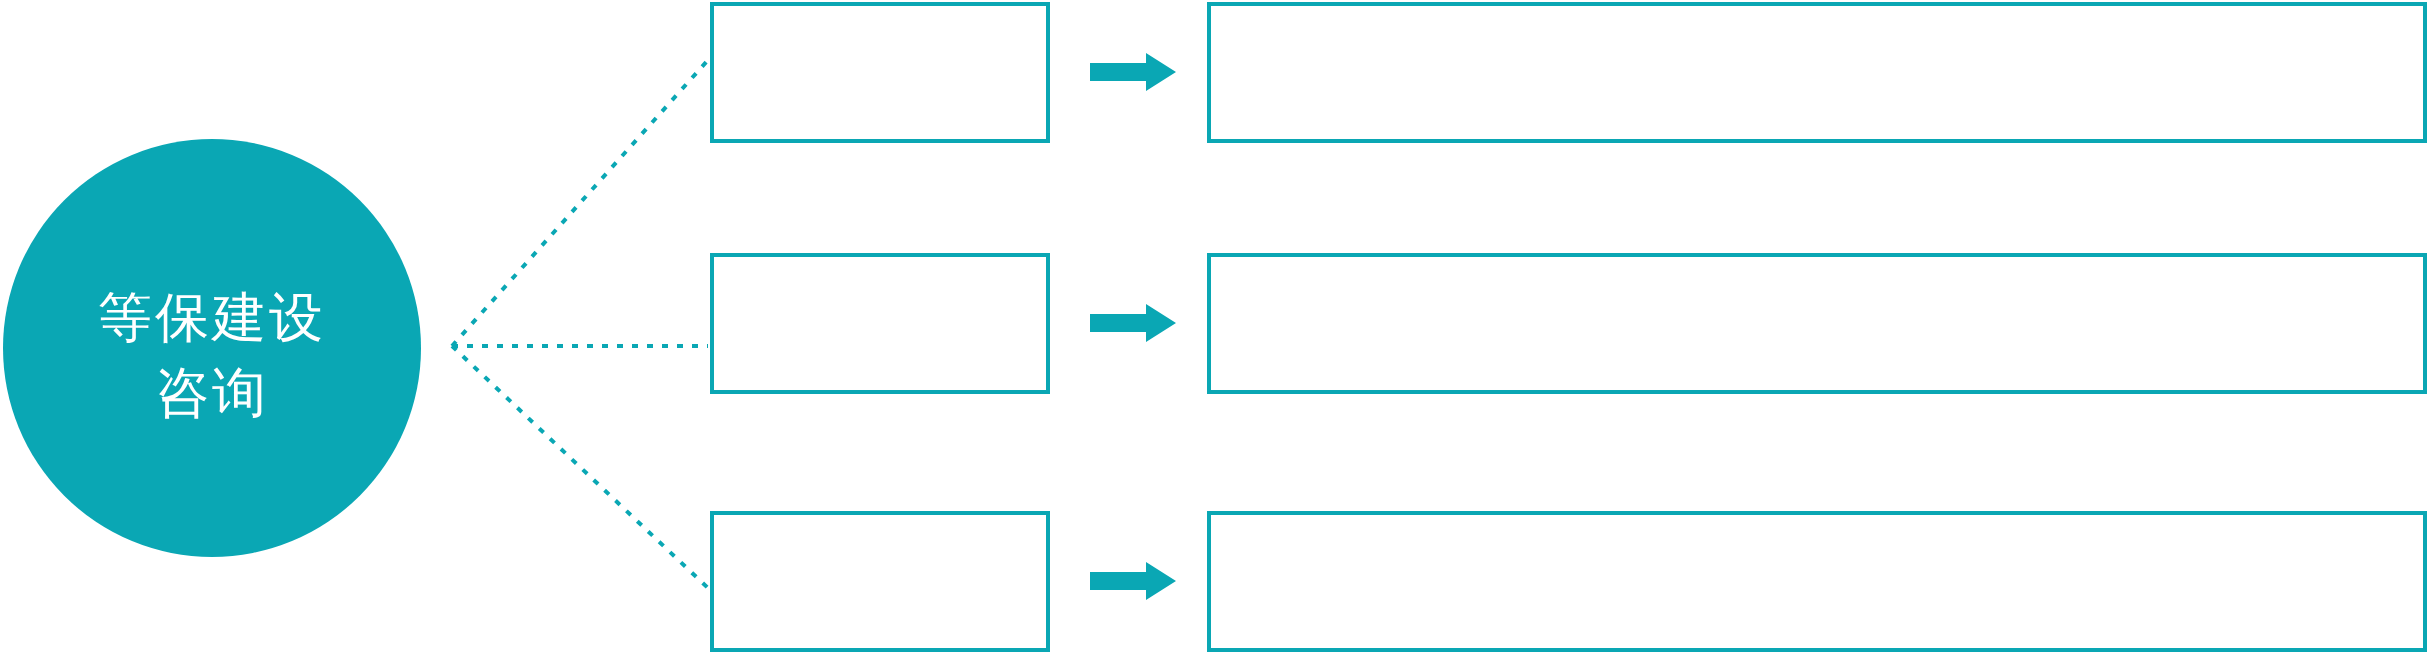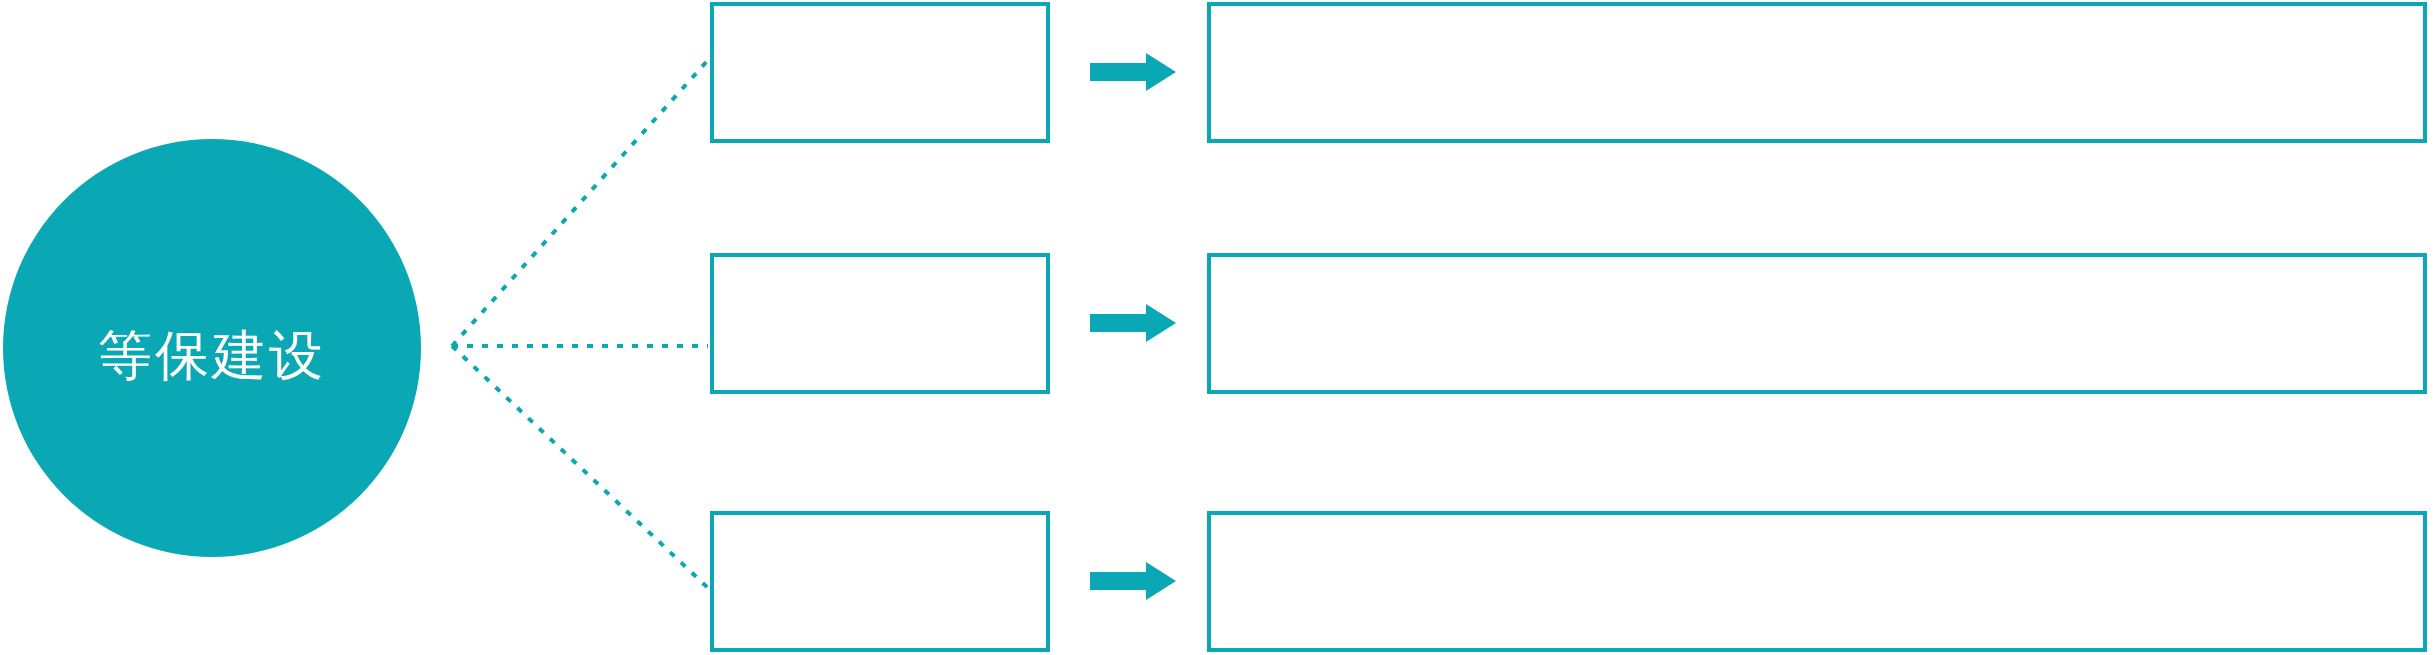--- a/index.html
+++ b/index.html
@@ -90,20 +90,21 @@
 <div class="canvas">
 
   <svg class="connector-svg" viewBox="0 0 2434 655" xmlns="http://www.w3.org/2000/svg">
     <line class="connector-line" x1="452" y1="346" x2="708" y2="60"></line>
     <line class="connector-line" x1="452" y1="346" x2="708" y2="346"></line>
     <line class="connector-line" x1="452" y1="346" x2="708" y2="588"></line>
   </svg>
 
   <div class="center-circle">
     <span>等保建设</span>
+    <span>咨询</span>
   </div>
 
   <div class="row row-1">
     <div class="small-box">
       <span class="box-text"></span>
     </div>
     <svg class="block-arrow" viewBox="0 0 86 44" xmlns="http://www.w3.org/2000/svg">
       <polygon points="0,13 56,13 56,3 86,22 56,41 56,31 0,31"></polygon>
     </svg>
     <div class="large-box">

